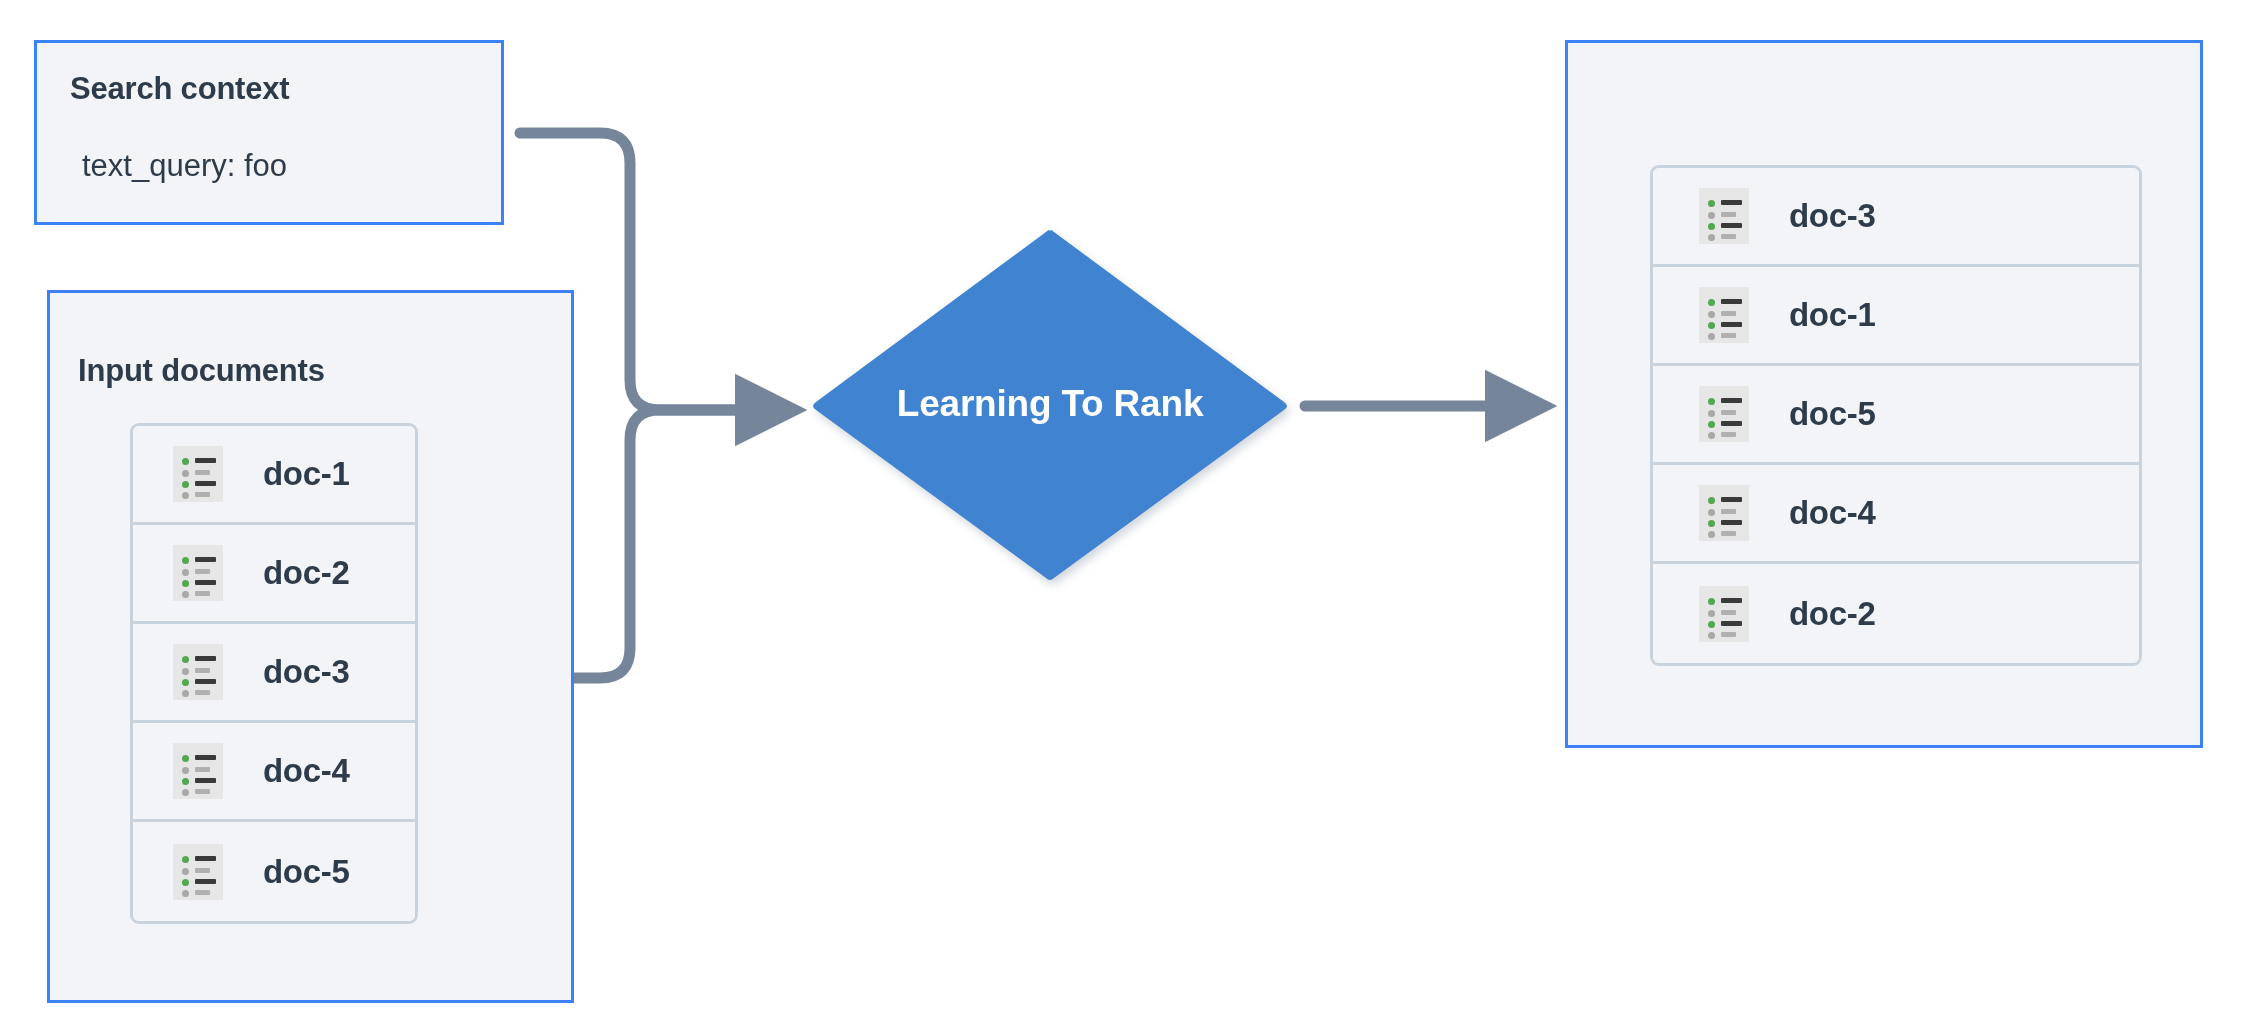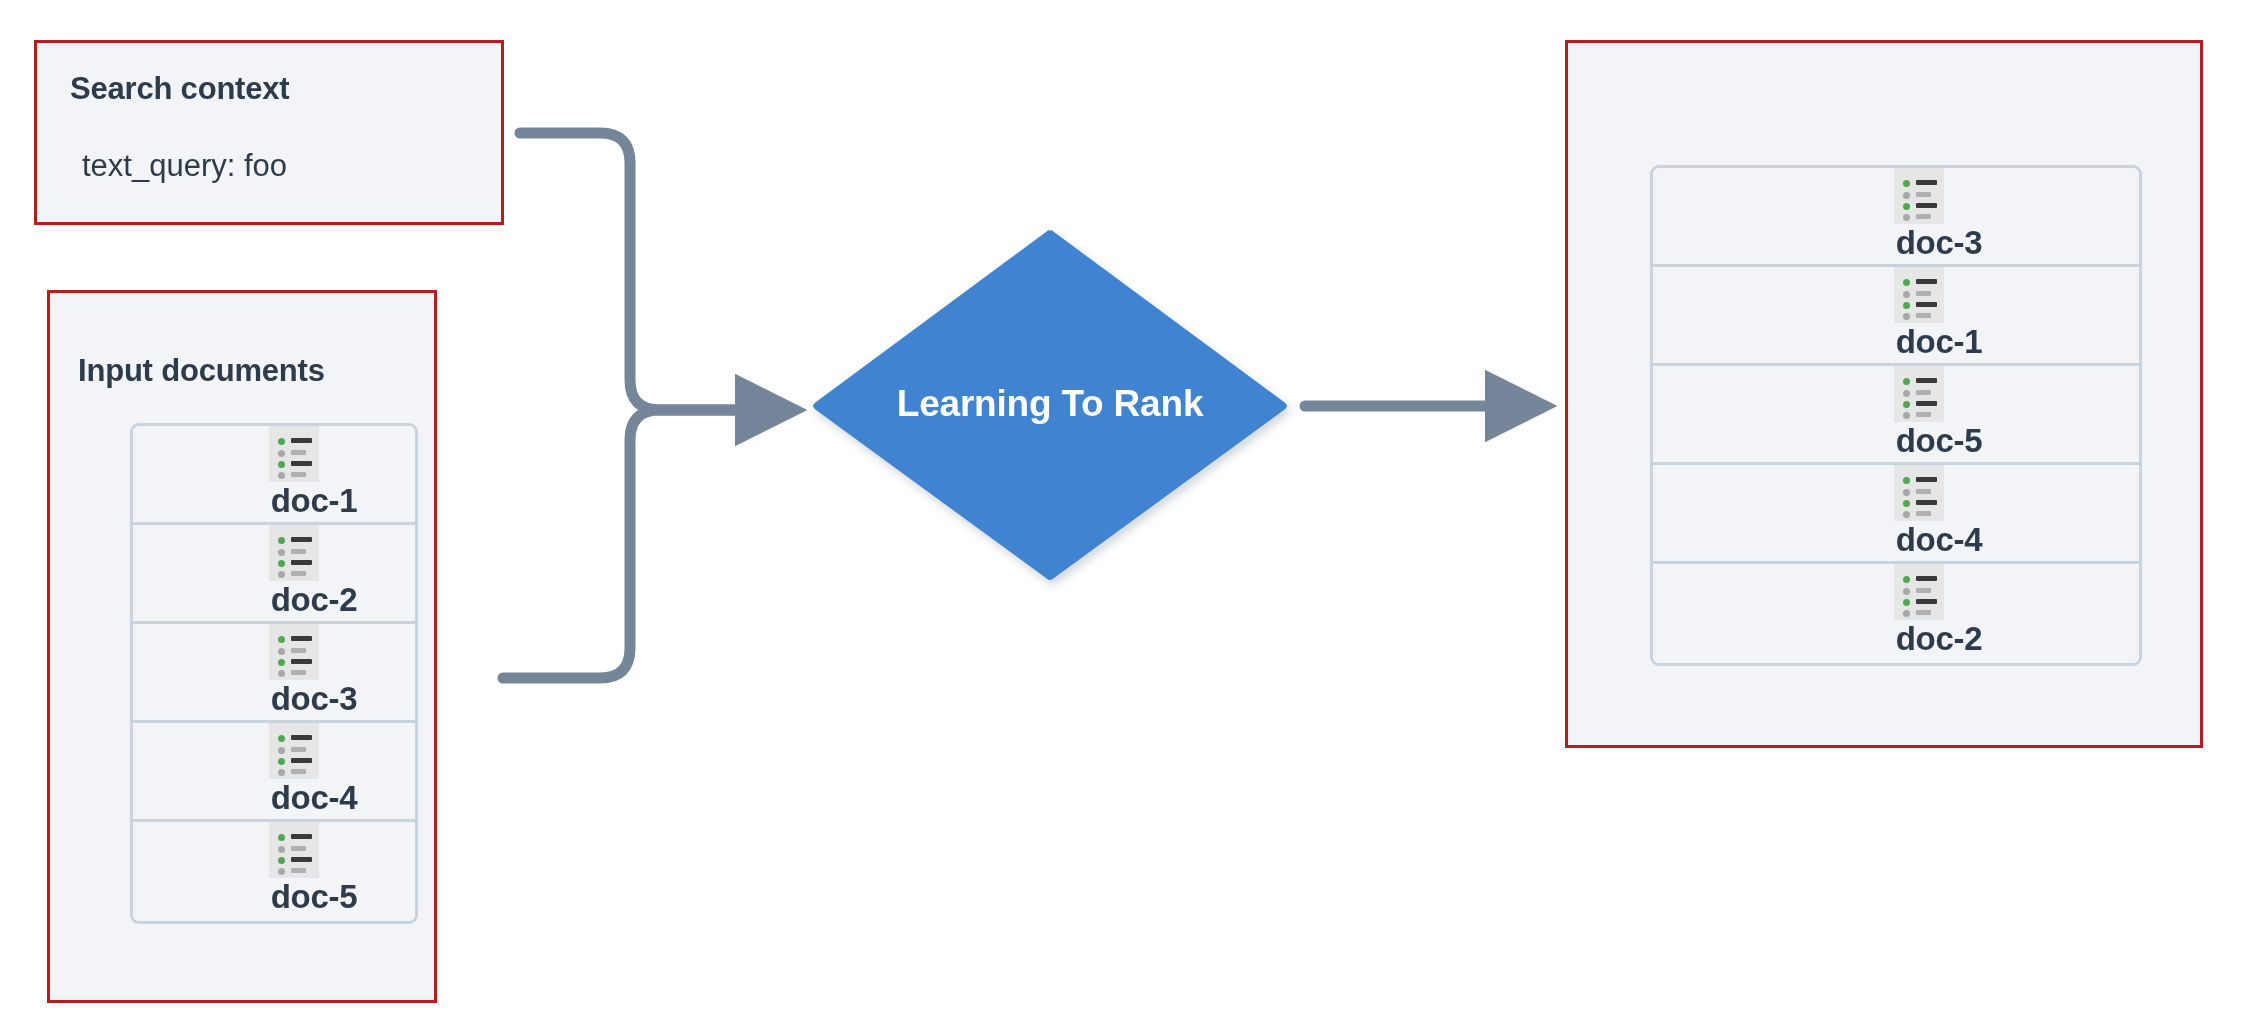--- a/index.html
+++ b/index.html
@@ -13,21 +13,21 @@
     position: relative;
     overflow: hidden;
     font-family: "Liberation Sans", "DejaVu Sans", sans-serif;
     -webkit-font-smoothing: antialiased;
   }
 
   
   .panel {
     position: absolute;
     background: #f2f4f7;
-    border: 3px solid #b91c1c;
+    border: 3px solid #3b82f6;
     box-sizing: border-box;
   }
   .panel-title {
     font-weight: bold;
     color: #2d3b4a;
     letter-spacing: -0.2px;
   }
   .panel-sub {
     color: #2d3b4a;
     font-weight: normal;
@@ -52,21 +52,21 @@
     position: absolute;
     left: 33px;
     top: 105px;
     font-size: 31px;
   }
 
   
   #input-documents-panel {
     left: 47px;
     top: 290px;
-    width: 390px;
+    width: 527px;
     height: 713px;
   }
   #input-documents-panel .panel-title {
     position: absolute;
     left: 28px;
     top: 60px;
     font-size: 31px;
   }
   #input-doc-list {
     position: absolute;
@@ -104,21 +104,20 @@
     overflow: hidden;
   }
   .doc-row {
     display: flex;
     align-items: center;
     height: 99px;
     box-sizing: border-box;
     border-bottom: 3px solid #c8d3dd;
     padding-left: 40px;
     background: #f2f4f7;
-    flex-direction: column;
   }
   .doc-row:last-child { border-bottom: none; }
   #output-doc-list .doc-row { padding-left: 46px; }
 
   .doc-label {
     font-size: 33px;
     font-weight: bold;
     color: #2d3b4a;
     margin-left: 40px;
     letter-spacing: -0.3px;

